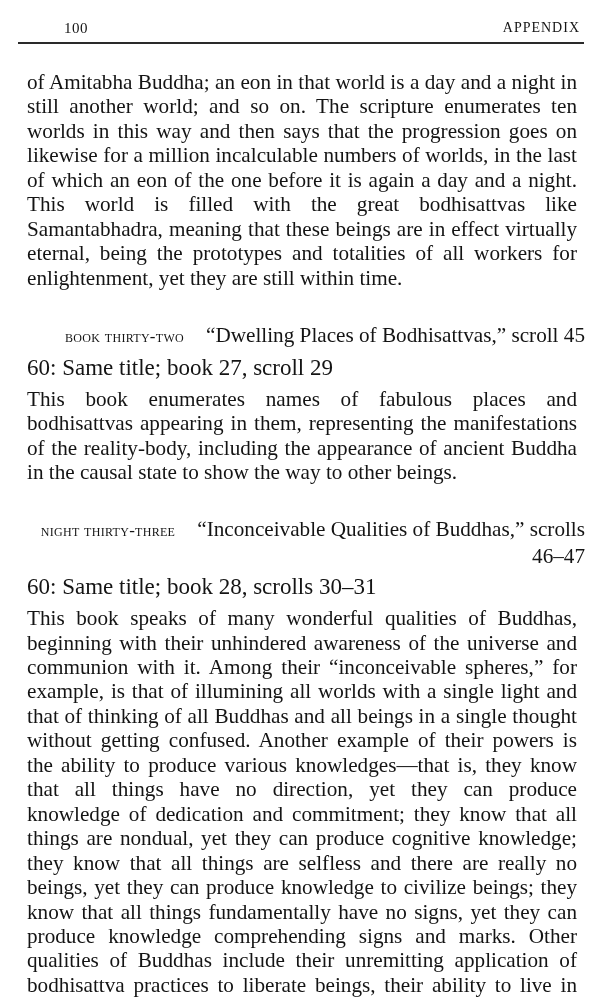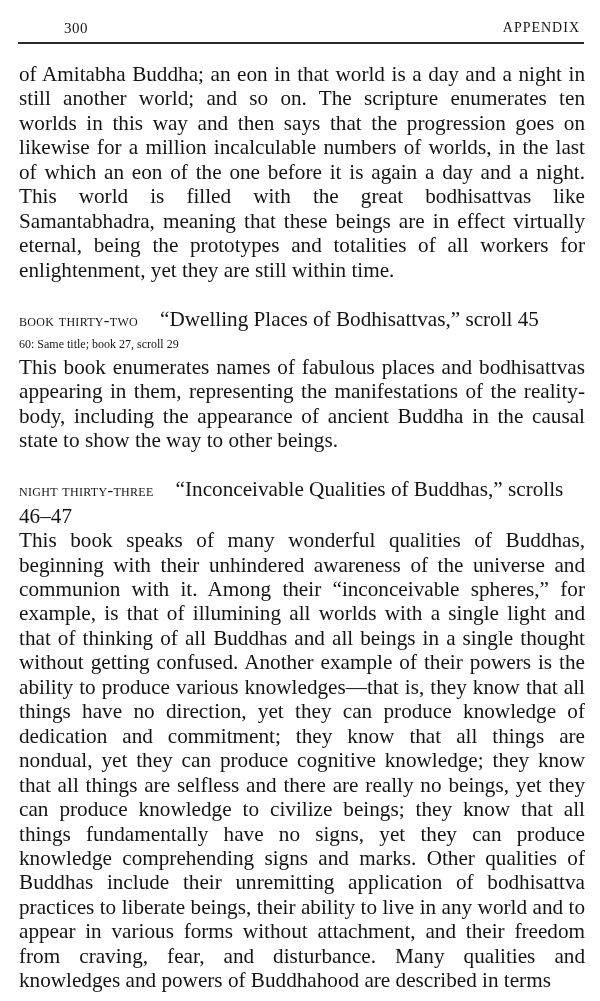--- a/index.html
+++ b/index.html
@@ -3,46 +3,47 @@
 <meta charset="utf-8">
 <style>
   html, body { margin:0; padding:0; background:#ffffff; }
   body { width:600px; height:1001px; overflow:hidden; position:relative;
          font-family:"Liberation Serif","DejaVu Serif",serif; color:#141414; }
   .header { position:absolute; left:18px; top:16px; width:566px; height:26px; }
   .page-num { position:absolute; left:46px; top:4px; font-size:15px; letter-spacing:0.5px; }
   .running-head { position:absolute; right:4px; top:4px; font-size:14px; font-weight:normal; letter-spacing:1px; }
   .rule { position:absolute; left:18px; top:42px; width:566px; height:2px; background:#2a2a2a; }
   .body { position:absolute; left:19px; top:62px; width:566px; font-size:21.2px; line-height:24.45px; }
-  .para { margin:0; text-align:justify; }
+  .para { margin:8px; text-align:justify; }
   .gap { height:24.45px; }
-  .heading { margin:0; text-align:left; }
+  .heading { margin:0; text-align:right; }
   .book-label { font-variant:small-caps; font-size:17px; letter-spacing:0.3px; margin-right:22px; }
   .book-title { font-size:21.2px; }
-  .ref { margin:0; font-size:12px; line-height:22px; }
+  .ref { margin:8px; font-size:23px; line-height:22px; }
 </style>
 </head>
 <body>
 
 <div class="header">
-  <span class="page-num">300</span>
+  <span class="page-num">100</span>
   <span class="running-head">APPENDIX</span>
 </div>
 <div class="rule"></div>
 
 <div class="body">
   <p class="para">of Amitabha Buddha; an eon in that world is a day and a night in still another world; and so on. The scripture enumerates ten worlds in this way and then says that the progression goes on likewise for a million incalculable numbers of worlds, in the last of which an eon of the one before it is again a day and a night. This world is filled with the great bodhisattvas like Samantabhadra, meaning that these beings are in effect virtually eternal, being the prototypes and totalities of all workers for enlightenment, yet they are still within time.</p>
 
   <div class="gap"></div>
 
   <div>
     <p class="heading"><span class="book-label">book thirty-two</span><span class="book-title">“Dwelling Places of Bodhisattvas,” scroll 45</span></p>
     <p class="ref">60: Same title; book 27, scroll 29</p>
     <p class="para">This book enumerates names of fabulous places and bodhisattvas appearing in them, representing the manifestations of the reality-body, including the appearance of ancient Buddha in the causal state to show the way to other beings.</p>
   </div>
 
   <div class="gap"></div>
 
   <div>
     <p class="heading"><span class="book-label">night thirty-three</span><span class="book-title">“Inconceivable Qualities of Buddhas,” scrolls 46–47</span></p>
+    <p class="ref">60: Same title; book 28, scrolls 30–31</p>
     <p class="para">This book speaks of many wonderful qualities of Buddhas, beginning with their unhindered awareness of the universe and communion with it. Among their “inconceivable spheres,” for example, is that of illumining all worlds with a single light and that of thinking of all Buddhas and all beings in a single thought without getting confused. Another example of their powers is the ability to produce various knowledges—that is, they know that all things have no direction, yet they can produce knowledge of dedication and commitment; they know that all things are nondual, yet they can produce cognitive knowledge; they know that all things are selfless and there are really no beings, yet they can produce knowledge to civilize beings; they know that all things fundamentally have no signs, yet they can produce knowledge comprehending signs and marks. Other qualities of Buddhas include their unremitting application of bodhisattva practices to liberate beings, their ability to live in any world and to appear in various forms without attachment, and their freedom from craving, fear, and disturbance. Many qualities and knowledges and powers of Buddhahood are described in terms</p>
   </div>
 </div>
 
 </body></html>

